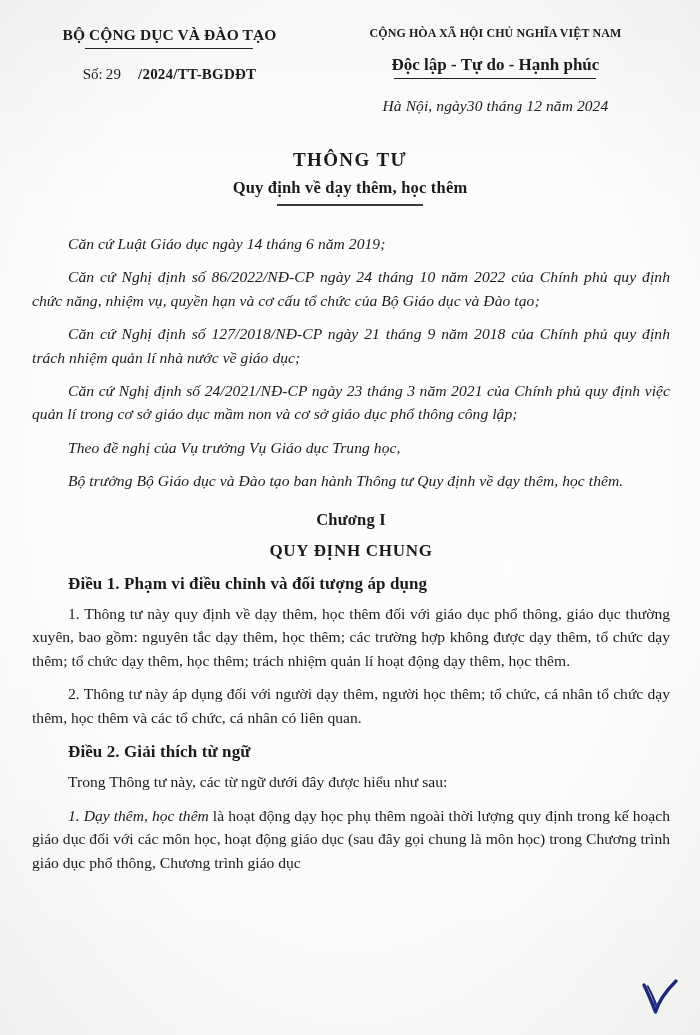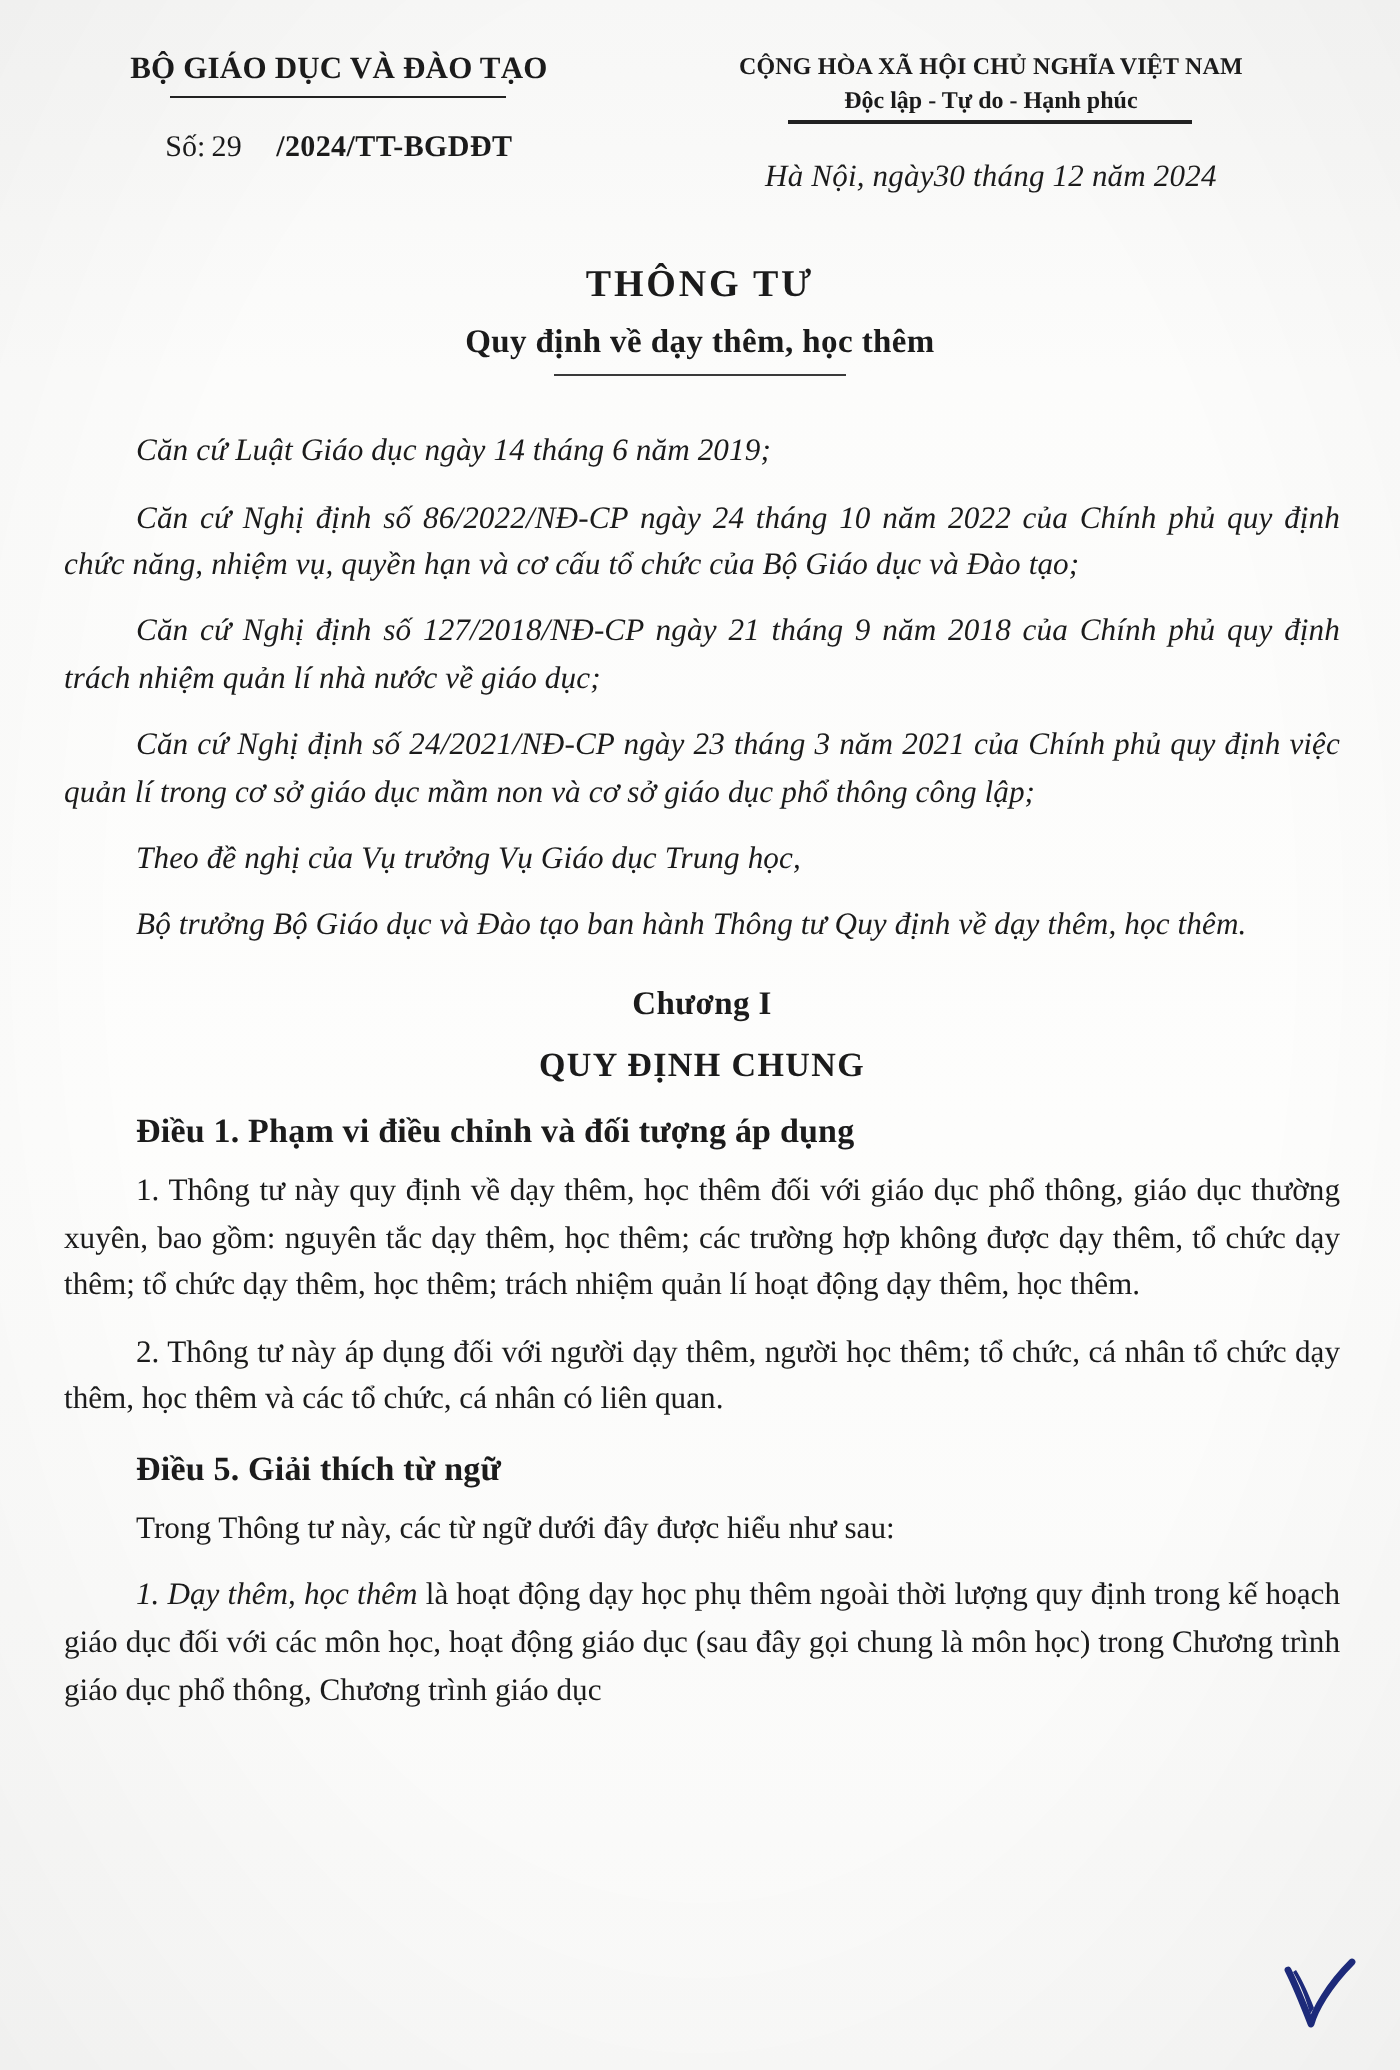--- a/index.html
+++ b/index.html
@@ -81,23 +81,23 @@
 
   .nation {
     font-weight: bold;
     font-size: 12px;
     line-height: 1.22;
     letter-spacing: 0.1px;
     white-space: nowrap;
   }
   .motto {
     font-weight: bold;
-    font-size: 12px;
+    font-size: 17px;
     line-height: 1.3;
-    margin-top: 2px;
+    margin-top: 13px;
     white-space: nowrap;
   }
   .rule-under-motto {
     width: 202px;
     height: 1.6px;
     background: #222;
     margin: 2px auto 0 auto;
   }
   .place-date {
     margin-top: 18px;
@@ -189,21 +189,21 @@
 </style>
 </head>
 <body>
 
 <div class="page">
   <div class="inner">
 
     <div class="doc-header">
 
       <div class="hdr-left">
-        <div class="org-name">BỘ GIÁO DỤC VÀ ĐÀO TẠO</div>
+        <div class="org-name">BỘ CỘNG DỤC VÀ ĐÀO TẠO</div>
         <div class="rule-under-org"></div>
         <div class="doc-number">
           <span class="num-label">Số:</span><span class="num-val">29</span><span class="num-tail">/2024/TT-BGDĐT</span>
         </div>
       </div>
 
       <div class="hdr-right">
         <div class="nation">CỘNG HÒA XÃ HỘI CHỦ NGHĨA VIỆT NAM</div>
         <div class="motto">Độc lập - Tự do - Hạnh phúc</div>
         <div class="rule-under-motto"></div>
@@ -237,21 +237,21 @@
         <div class="chapter-name">Chương I</div>
         <div class="chapter-title">QUY ĐỊNH CHUNG</div>
       </div>
 
       <p class="article-heading">Điều 1. Phạm vi điều chỉnh và đối tượng áp dụng</p>
 
       <p class="para">1. Thông tư này quy định về dạy thêm, học thêm đối với giáo dục phổ thông, giáo dục thường xuyên, bao gồm: nguyên tắc dạy thêm, học thêm; các trường hợp không được dạy thêm, tổ chức dạy thêm; tổ chức dạy thêm, học thêm; trách nhiệm quản lí hoạt động dạy thêm, học thêm.</p>
 
       <p class="para">2. Thông tư này áp dụng đối với người dạy thêm, người học thêm; tổ chức, cá nhân tổ chức dạy thêm, học thêm và các tổ chức, cá nhân có liên quan.</p>
 
-      <p class="article-heading">Điều 5. Giải thích từ ngữ</p>
+      <p class="article-heading">Điều 2. Giải thích từ ngữ</p>
 
       <p class="para">Trong Thông tư này, các từ ngữ dưới đây được hiểu như sau:</p>
 
       <p class="para">
         <span class="ital">1.</span><span class="ital"> <span>Dạy thêm, học thêm</span></span><span> <span>là hoạt động dạy học phụ thêm ngoài thời lượng quy định trong kế hoạch giáo dục đối với các môn học, hoạt động giáo dục (sau đây gọi chung là môn học) trong Chương trình giáo dục phổ thông, Chương trình giáo dục</span></span>
       </p>
 
     </div>
   </div>
 

